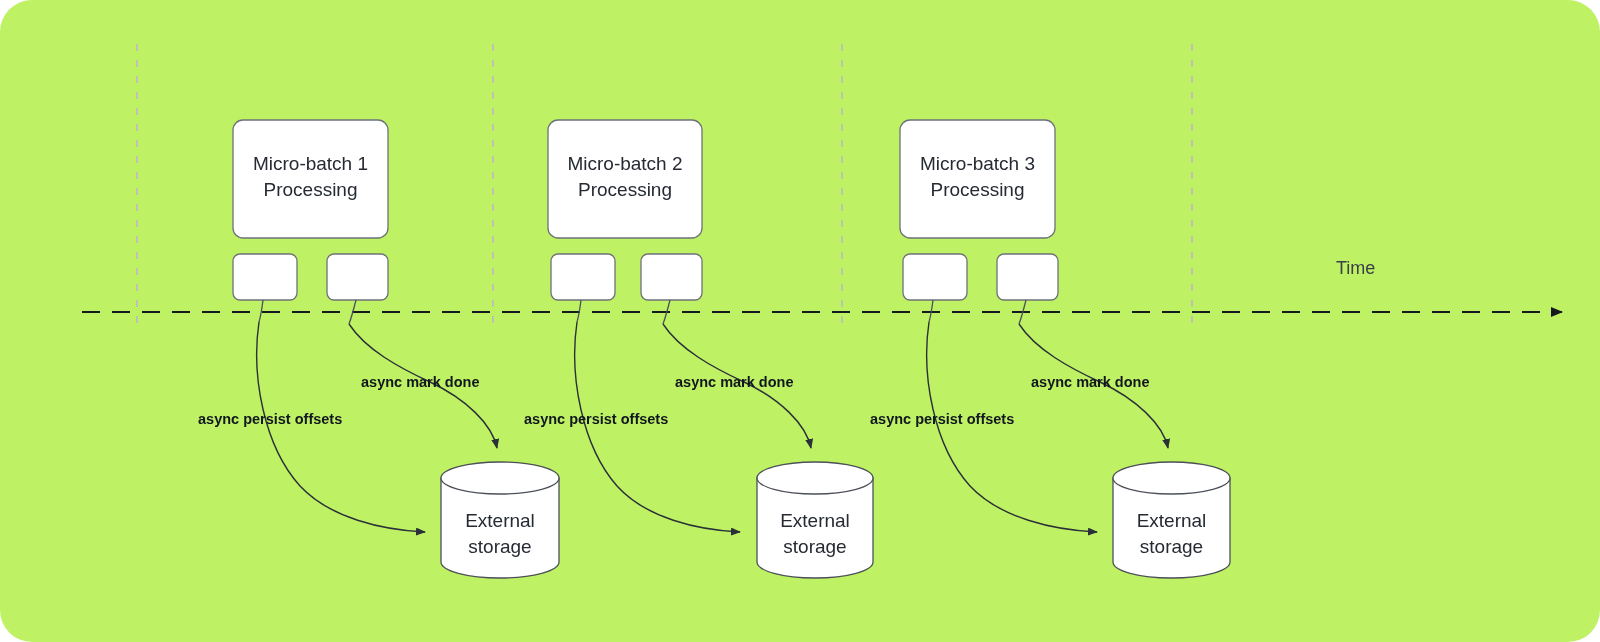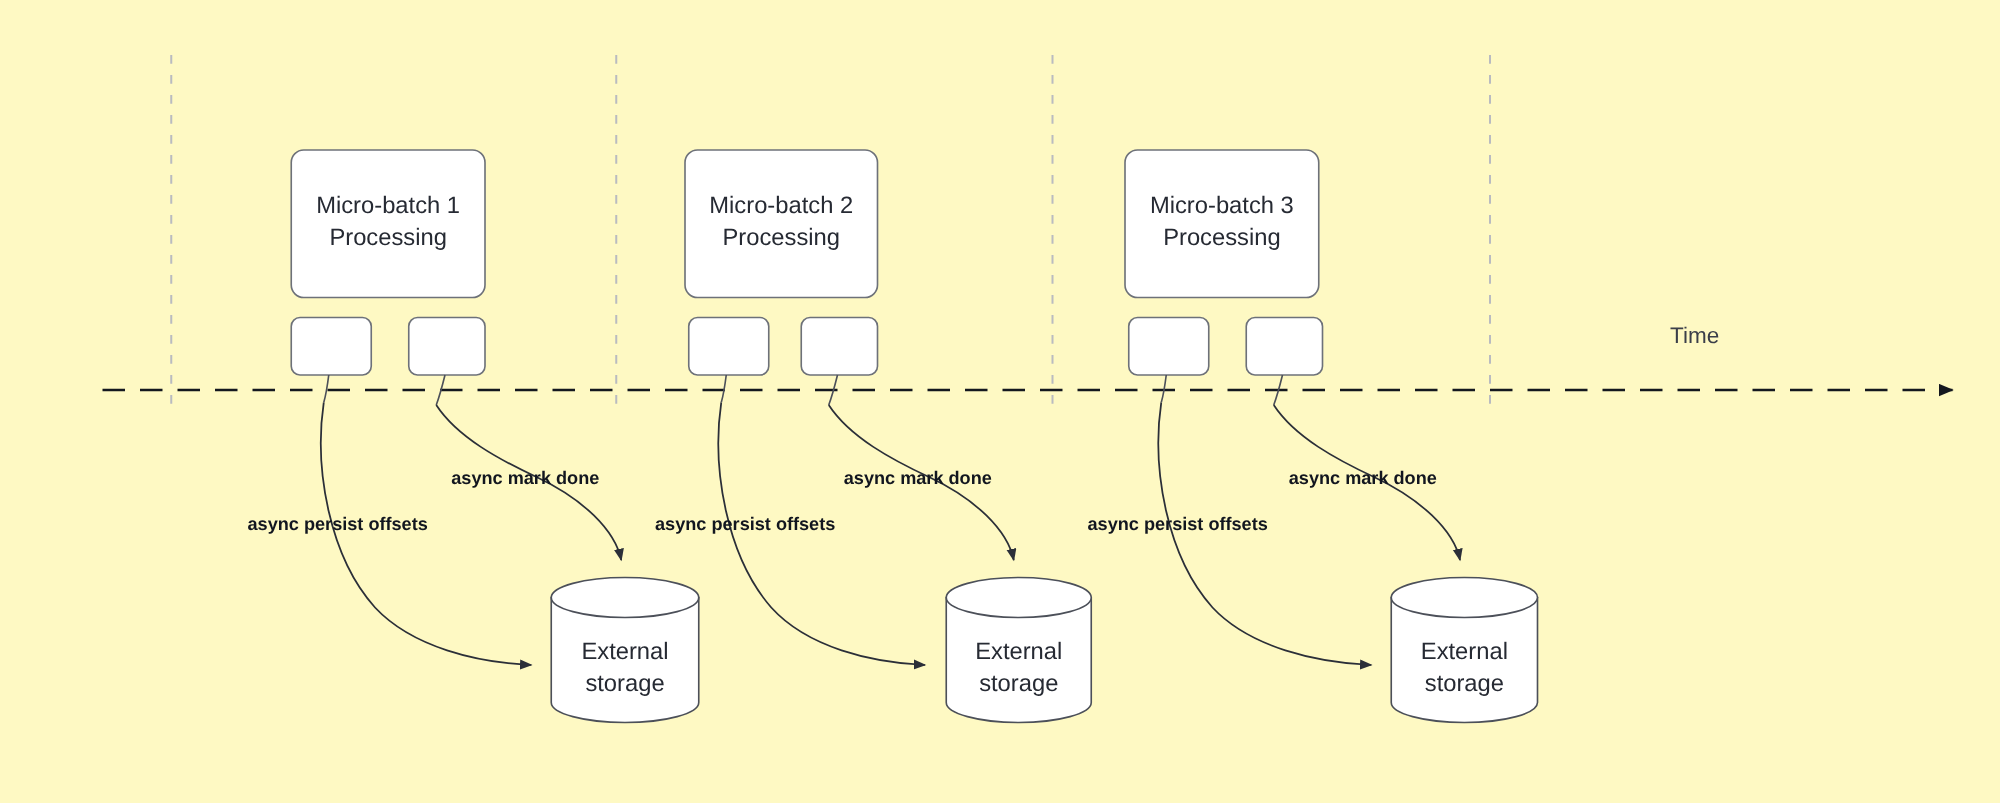--- a/index.html
+++ b/index.html
@@ -10,21 +10,22 @@
   body {
     width: 1600px;
     height: 642px;
     font-family: "Liberation Sans", sans-serif;
     overflow: hidden;
   }
   #diagram-root {
     position: relative;
     width: 1600px;
     height: 642px;
-    background: #fef9c3;
+    background: #bef264;
+    border-radius: 32px;
   }
   svg.layer {
     position: absolute;
     left: 0;
     top: 0;
     width: 1600px;
     height: 642px;
   }
   .node-label {
     font-family: "Liberation Sans", sans-serif;

